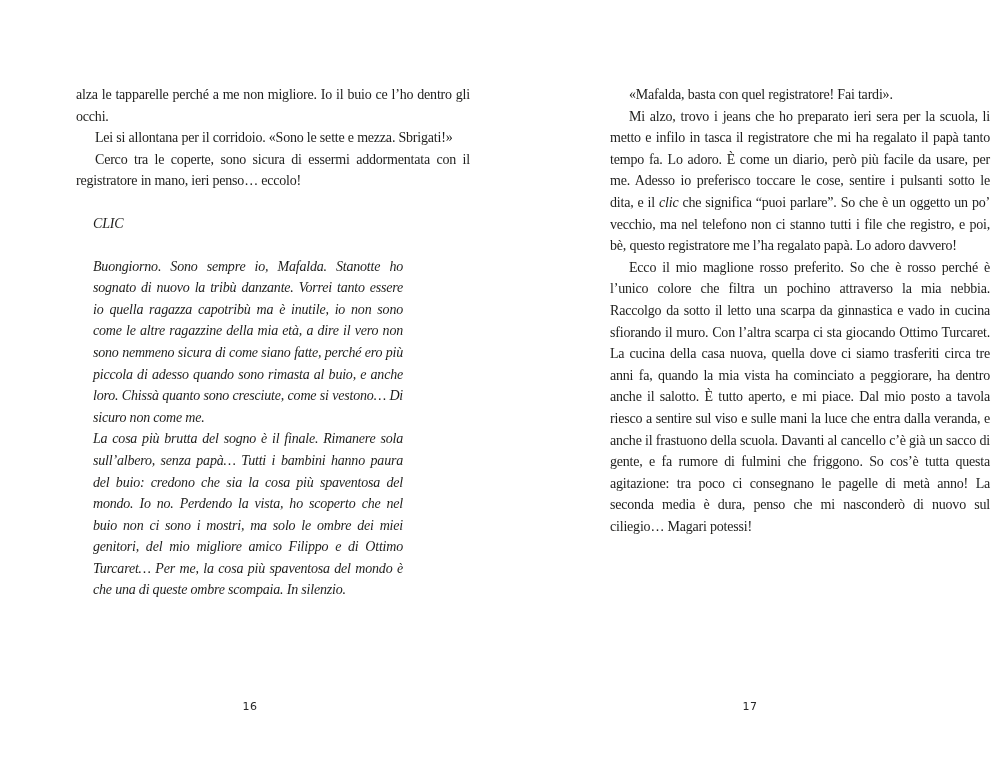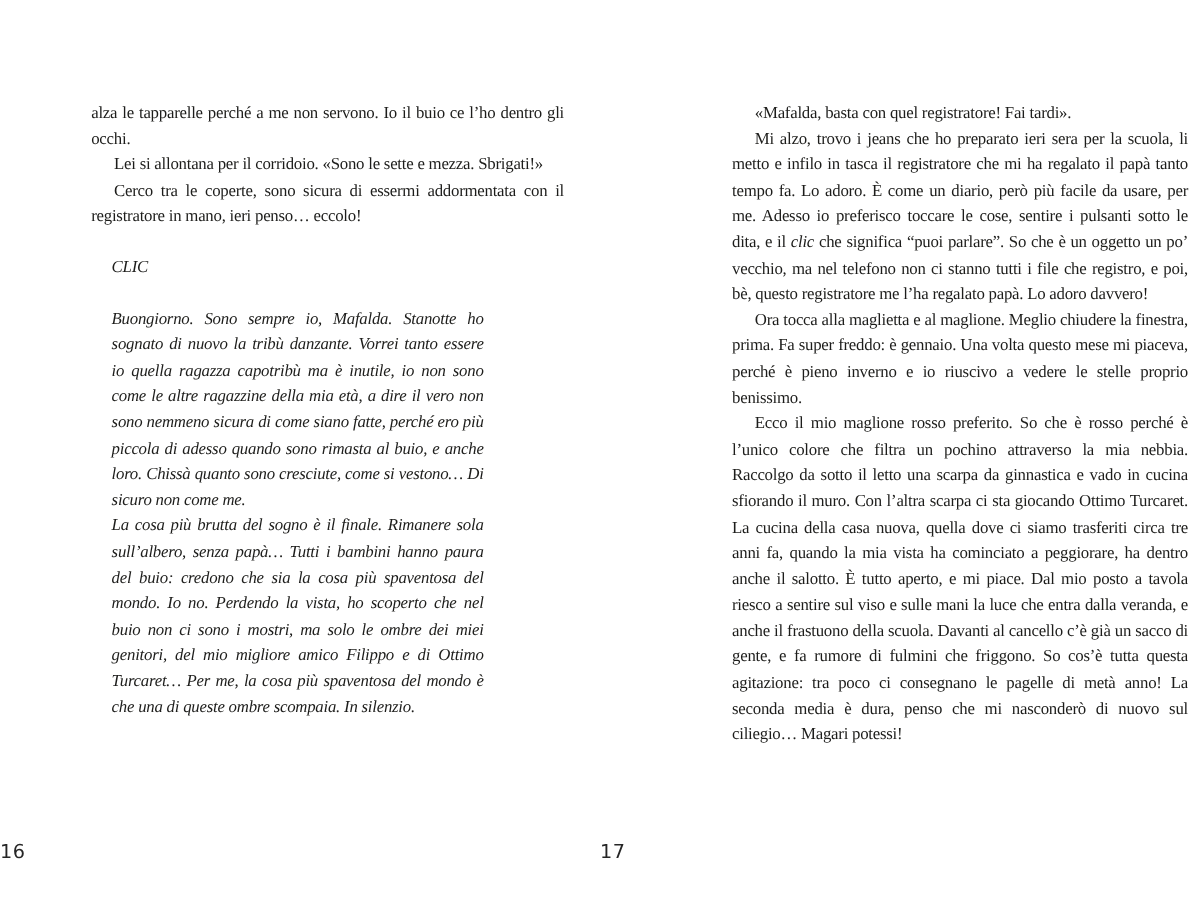--- a/index.html
+++ b/index.html
@@ -55,51 +55,51 @@
     margin-bottom: 21px;
     text-align: left;
   }
   .inline-italic {
     font-style: italic;
   }
   .folio {
     position: absolute;
     top: 700px;
     width: 500px;
+    text-align: center;
     font-family: "DejaVu Sans", sans-serif;
-    font-size: 16px;
+    font-size: 11px;
     letter-spacing: 0.5px;
     color: #262626;
   }
   .folio.left-folio { left: 0; }
   .folio.right-folio { left: 500px; }
 </style>
 </head>
 <body>
 
 <div class="spread">
 
   <section>
     <div class="text-block left">
-      <p>alza le tapparelle perché a me non servono. Io il buio ce l’ho dentro gli occhi.</p>
+      <p>alza le tapparelle perché a me non migliore. Io il buio ce l’ho dentro gli occhi.</p>
       <p class="indent">Lei si allontana per il corridoio. «Sono le sette e mezza. Sbrigati!»</p>
       <p class="indent">Cerco tra le coperte, sono sicura di essermi addormentata con il registratore in mano, ieri penso… eccolo!</p>
 
       <div class="recording">
         <p class="rec-heading">CLIC</p>
         <p>Buongiorno. Sono sempre io, Mafalda. Stanotte ho sognato di nuovo la tribù danzante. Vorrei tanto essere io quella ragazza capotribù ma è inutile, io non sono come le altre ragazzine della mia età, a dire il vero non sono nemmeno sicura di come siano fatte, perché ero più piccola di adesso quando sono rimasta al buio, e anche loro. Chissà quanto sono cresciute, come si vestono… Di sicuro non come me.</p>
         <p>La cosa più brutta del sogno è il finale. Rimanere sola sull’albero, senza papà… Tutti i bambini hanno paura del buio: credono che sia la cosa più spaventosa del mondo. Io no. Perdendo la vista, ho scoperto che nel buio non ci sono i mostri, ma solo le ombre dei miei genitori, del mio migliore amico Filippo e di Ottimo Turcaret… Per me, la cosa più spaventosa del mondo è che una di queste ombre scompaia. In silenzio.</p>
       </div>
     </div>
     <div class="folio left-folio">16</div>
   </section>
 
   <section>
     <div class="text-block right">
       <p class="indent">«Mafalda, basta con quel registratore! Fai tardi».</p>
       <p class="indent"><span>Mi alzo, trovo i jeans che ho preparato ieri sera per la scuola, li metto e infilo in tasca il registratore che mi ha regalato il papà tanto tempo fa. Lo adoro. È come un diario, però più facile da usare, per me. Adesso io preferisco toccare le cose, sentire i pulsanti sotto le dita, e il </span><span class="inline-italic">clic</span><span> che significa “puoi parlare”. So che è un oggetto un po’ vecchio, ma nel telefono non ci stanno tutti i file che registro, e poi, bè, questo registratore me l’ha regalato papà. Lo adoro davvero!</span></p>
-      <p class="indent">Ora tocca alla maglietta e al maglione. Meglio chiudere la finestra, prima. Fa super freddo: è gennaio. Una volta questo mese mi piaceva, perché è pieno inverno e io riuscivo a vedere le stelle proprio benissimo.</p>
       <p class="indent">Ecco il mio maglione rosso preferito. So che è rosso perché è l’unico colore che filtra un pochino attraverso la mia nebbia. Raccolgo da sotto il letto una scarpa da ginnastica e vado in cucina sfiorando il muro. Con l’altra scarpa ci sta giocando Ottimo Turcaret. La cucina della casa nuova, quella dove ci siamo trasferiti circa tre anni fa, quando la mia vista ha cominciato a peggiorare, ha dentro anche il salotto. È tutto aperto, e mi piace. Dal mio posto a tavola riesco a sentire sul viso e sulle mani la luce che entra dalla veranda, e anche il frastuono della scuola. Davanti al cancello c’è già un sacco di gente, e fa rumore di fulmini che friggono. So cos’è tutta questa agitazione: tra poco ci consegnano le pagelle di metà anno! La seconda media è dura, penso che mi nasconderò di nuovo sul ciliegio… Magari potessi!</p>
     </div>
     <div class="folio right-folio">17</div>
   </section>
 
 </div>
 
 </body></html>

